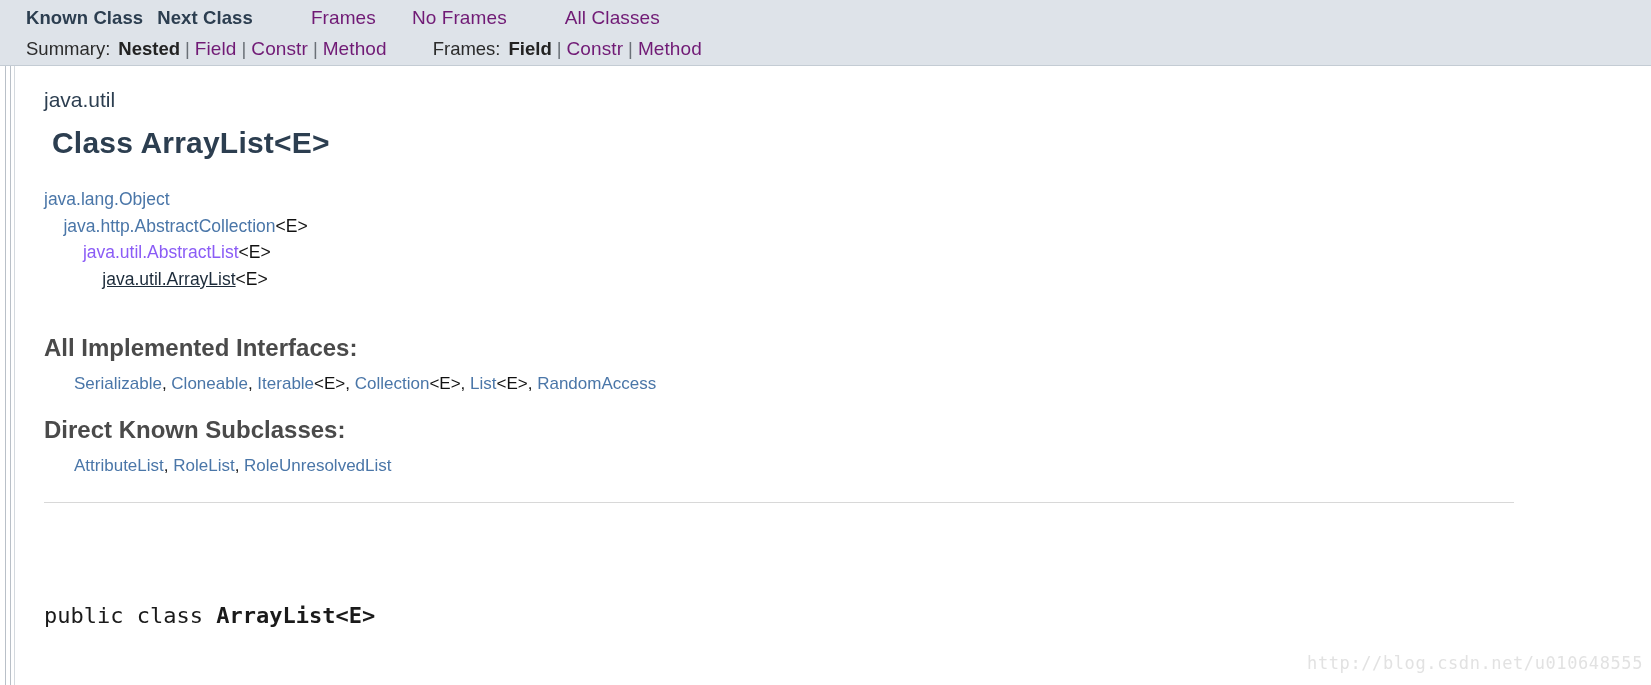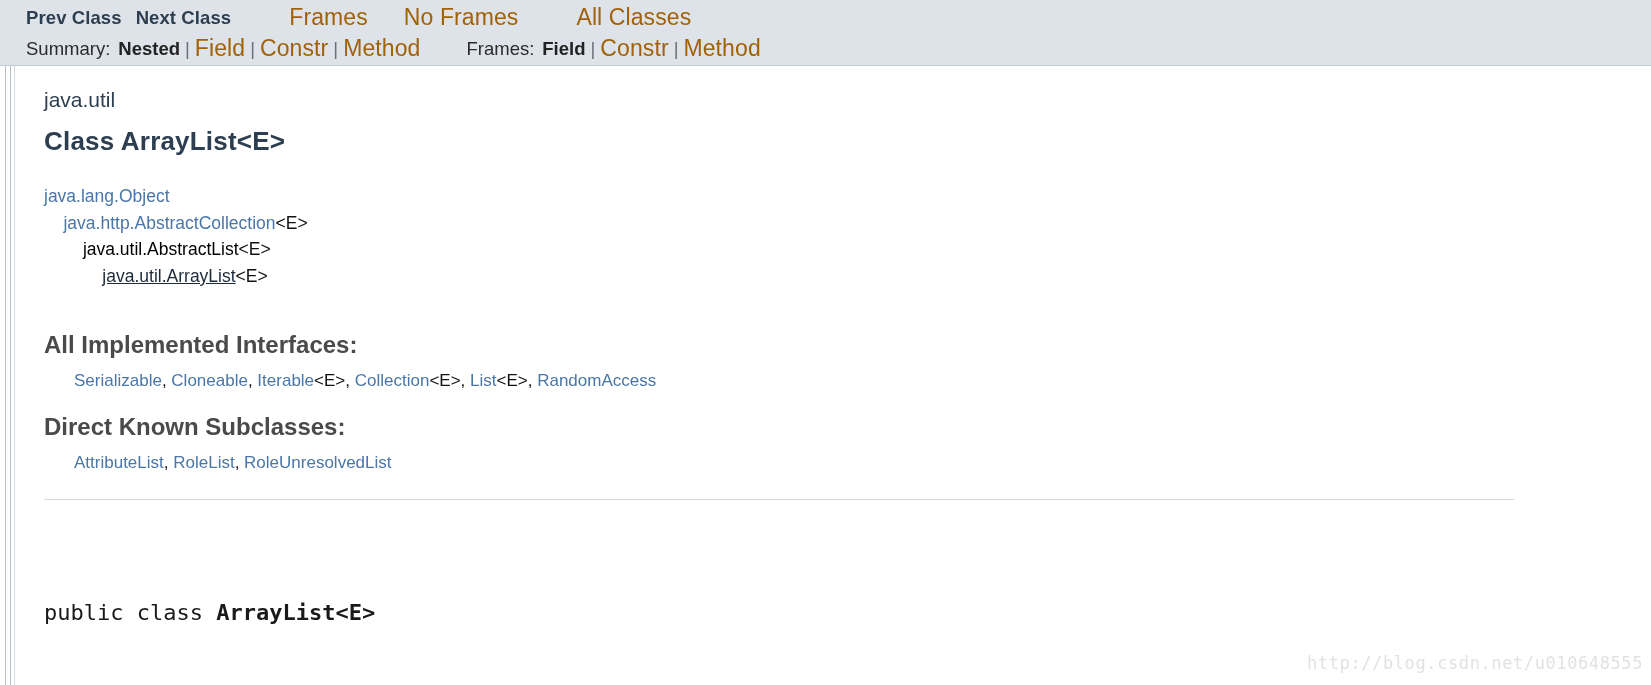--- a/index.html
+++ b/index.html
@@ -37,22 +37,22 @@
     height: 33px;
     text-align: center;
   }
   .nav-strong {
     font-weight: bold;
     font-size: 18.5px;
     color: #2c3e50;
     letter-spacing: .1px;
   }
   .nav-link {
-    font-size: 23px;
-    color: #a16207;
+    font-size: 19px;
+    color: #701a75;
     letter-spacing: .1px;
     cursor: pointer;
   }
   .nav-sep {
     font-size: 18.5px;
     color: #6a7077;
     padding: 0 5px;
   }
   .gap-sm { width: 14px; display:inline-block; }
   .gap-md { width: 46px; display:inline-block; }
@@ -100,39 +100,39 @@
   .content {
     padding: 22px 0 0 44px;
     position: relative;
   }
   .pkg-name {
     font-size: 21px;
     color: #2c3e50;
     margin-bottom: 14px;
   }
   .class-title {
-    font-size: 26px;
+    font-size: 30px;
     font-weight: bold;
     color: #2c3e50;
-    margin: 0 0 26px 0;
+    margin: 0 0 26px 8px;
     letter-spacing: .2px;
   }
 
   
   .inherit-tree {
     margin: 0 0 42px 0;
     line-height: 1.52;
   }
   .inherit-line {
     font-size: 17.5px;
     color: #111111;
     white-space: pre;
   }
   .ih-link { color: #4a76a8; }
-  .ih-link-visited { color: #000000; }
+  .ih-link-visited { color: #8b5cf6; }
   .ih-current { color: #1c2b3a; text-decoration: underline; }
 
   
   .sec-heading {
     font-size: 24px;
     font-weight: bold;
     color: #4a4a4a;
     margin: 0 7px 12px 0;
   }
   .sec-body {
@@ -179,21 +179,21 @@
 </head>
 <body>
 
 <div class="frame-left"></div>
 <div class="frame-left2"></div>
 <div class="frame-left3"></div>
 
 <div class="navbar">
 
   <div class="nav-row nav-row-1">
-    <span class="nav-strong">Prev Class</span>
+    <span class="nav-strong">Known Class</span>
     <span class="gap-sm"></span>
     <span class="nav-strong">Next Class</span>
     <span class="gap-lg"></span>
     <span class="nav-link">Frames</span>
     <span class="gap-xl"></span>
     <span class="nav-link">No Frames</span>
     <span class="gap-lg"></span>
     <span class="nav-link">All Classes</span>
   </div>
 

